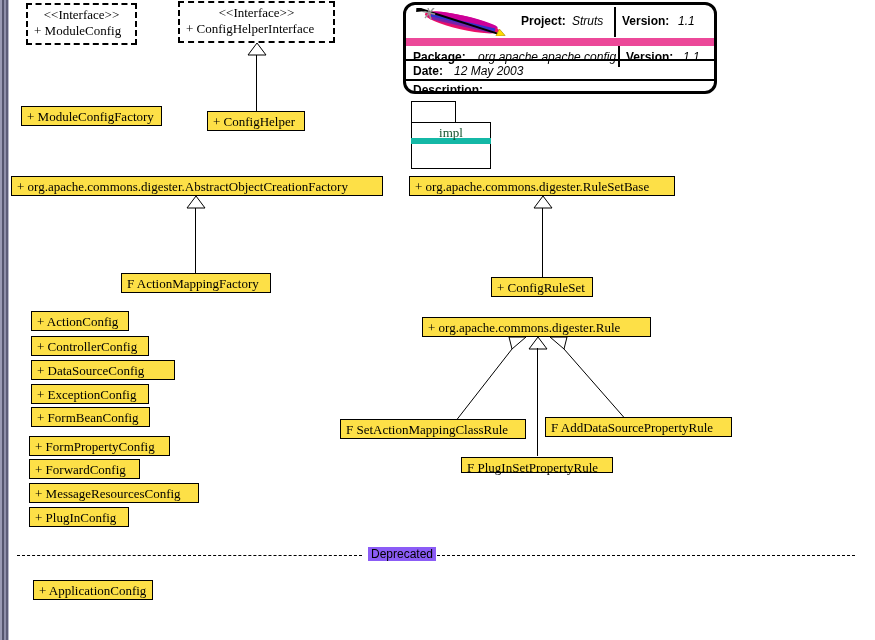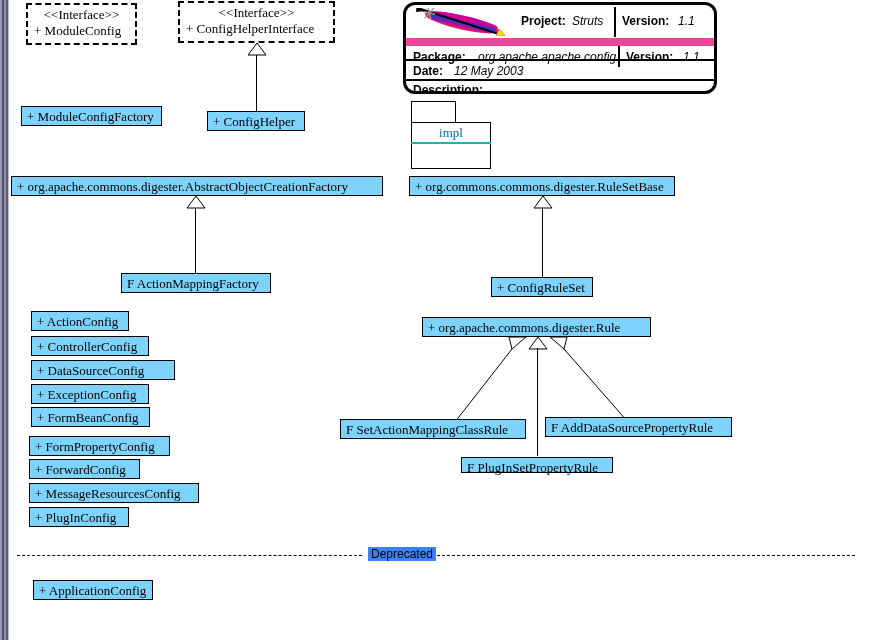--- a/index.html
+++ b/index.html
@@ -28,21 +28,21 @@
   .edge-a { left: 0px;  width: 2px; background: #9a9ab4; }
   .edge-b { left: 2px;  width: 2px; background: #55556e; }
   .edge-c { left: 4px;  width: 2px; background: #8f8faa; }
   .edge-d { left: 6px;  width: 2px; background: #5d5d78; }
   .edge-e { left: 8px;  width: 1px; background: #b9b9cc; }
 
   
   .cls {
     position: absolute;
     border: 1px solid #000000;
-    background: #7dd3fc;
+    background: #fde047;
     font-size: 13px;
     line-height: 1.0;
     color: #000000;
     white-space: nowrap;
     padding: 3px 5px 4px 5px;
     box-sizing: border-box;
   }
 
   
   .iface {
@@ -87,26 +87,26 @@
     left: 0; top: 21px;
     width: 80px; height: 47px;
     border: 1px solid #000000;
     background: #ffffff;
     box-sizing: border-box;
   }
   .pkg .label {
     position: absolute;
     left: 0; top: 21px;
     width: 80px; height: 22px;
-    border-bottom: 2px solid #14b8a6;
+    border-bottom: 6px solid #14b8a6;
     box-sizing: border-box;
     text-align: center;
     font-size: 13px;
     line-height: 21px;
-    color: #0369a1;
+    color: #14532d;
   }
 
   
   #title-block {
     position: absolute;
     left: 403px;
     top: 2px;
     width: 314px;
     height: 92px;
     border: 3px solid #000000;
@@ -158,21 +158,21 @@
     border-top: 1px dashed #000000;
   }
   #dep-line-left  { left: 17px;  width: 345px; }
   #dep-line-right { left: 437px; width: 418px; }
   #dep-label {
     position: absolute;
     left: 368px;
     top: 547px;
     font-size: 12px;
     color: #000000;
-    background: #3b82f6;
+    background: #8b5cf6;
     padding: 0 3px;
     font-family: "Liberation Sans", "DejaVu Sans", sans-serif;
   }
 </style>
 </head>
 <body>
 
 <div id="canvas">
 
   <div class="edge-strip edge-a"></div>
@@ -264,21 +264,21 @@
   <svg class="tri" style="left:186px; top:196px;" width="20" height="13">
     <polygon points="10,0 19,12 1,12" fill="#ffffff" stroke="#000000" stroke-width="1"></polygon>
   </svg>
   <div class="vline" style="left:195px; top:208px; height:66px;"></div>
 
   <div class="cls" style="left:121px; top:273px; width:150px; height:20px;">
     <span>F ActionMappingFactory</span>
   </div>
 
   <div class="cls" style="left:409px; top:176px; width:266px; height:20px;">
-    <span>+ org.commons.commons.digester.RuleSetBase</span>
+    <span>+ org.apache.commons.digester.RuleSetBase</span>
   </div>
 
   <svg class="tri" style="left:533px; top:196px;" width="20" height="13">
     <polygon points="10,0 19,12 1,12" fill="#ffffff" stroke="#000000" stroke-width="1"></polygon>
   </svg>
   <div class="vline" style="left:542px; top:208px; height:69px;"></div>
 
   <div class="cls" style="left:491px; top:277px; width:102px; height:20px;">
     <span>+ ConfigRuleSet</span>
   </div>

